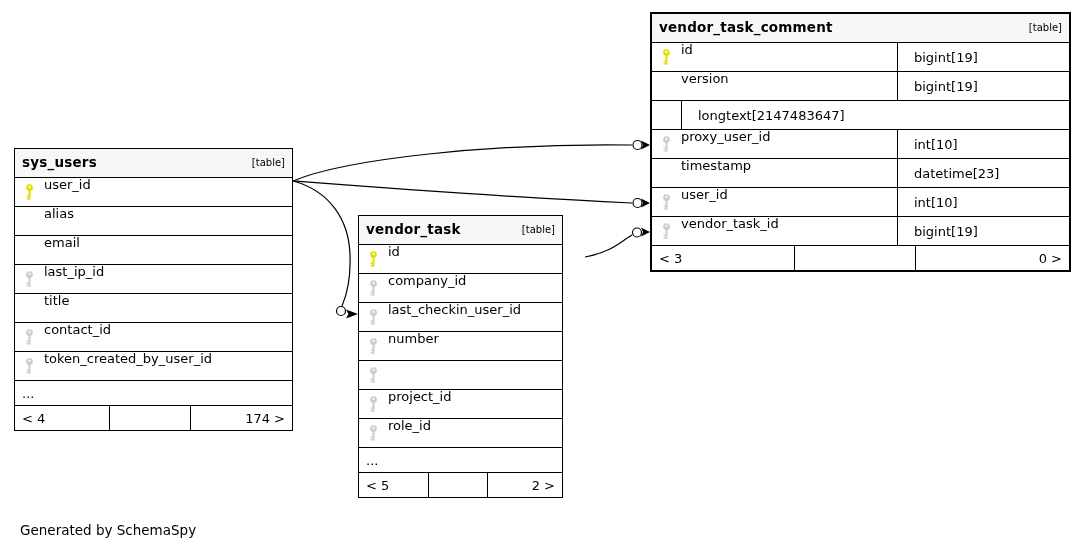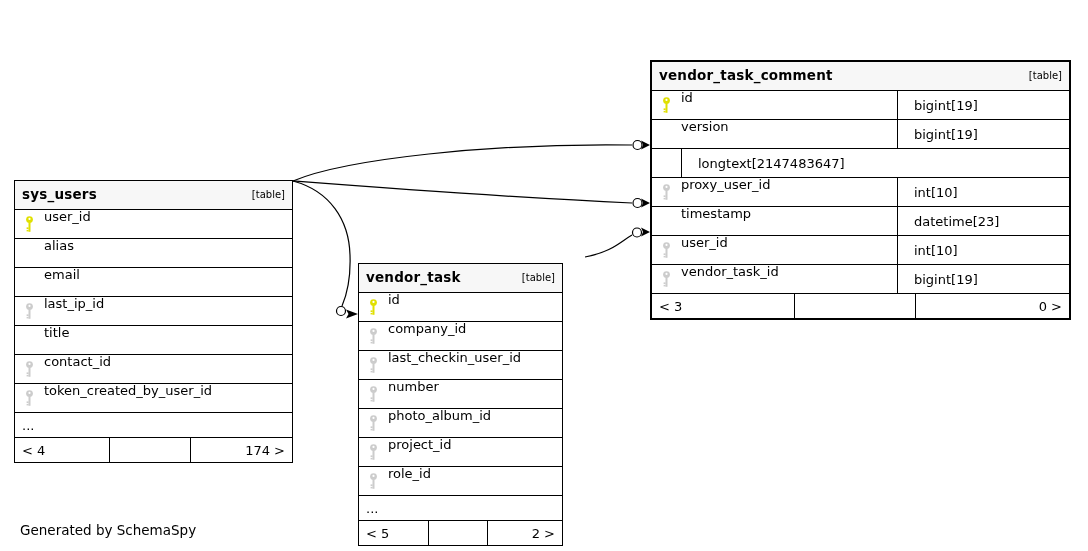--- a/index.html
+++ b/index.html
@@ -5,21 +5,21 @@
   html,body{margin:0;padding:0;}
   body{
     width:1088px;height:551px;position:relative;background:#ffffff;
     font-family:"DejaVu Sans","Liberation Sans",sans-serif;color:#000;
     overflow:hidden;
     --primary-key:#e0e000;--foreign-key:#cccccc;--header-bg:#f7f7f7;--line:#000000;
   }
   #relations{position:absolute;left:0;top:0;width:1088px;height:551px;pointer-events:none;}
   .entity{
     position:absolute;background:#fff;border:1px solid var(--line);
-    font-size:13px;line-height:1;box-sizing:border-box;margin-top:48px;
+    font-size:13px;line-height:1;box-sizing:border-box;
   }
   .entity.focus{border-width:2px;}
   .thead{
     height:28px;border-bottom:1px solid var(--line);background:var(--header-bg);
     display:flex;align-items:center;justify-content:space-between;padding:0 7px;
   }
   .tname{font-weight:bold;font-size:13.5px;letter-spacing:.2px;}
   .ttag{font-size:10px;}
   .crow{height:28px;border-bottom:1px solid var(--line);display:flex;}
   .keycell{flex:0 0 29px;display:flex;align-items:center;justify-content:center;}
@@ -30,21 +30,21 @@
   .typecell{
     flex:0 0 172px;align-self:stretch;border-left:1px solid var(--line);
     display:flex;align-items:center;padding-left:16px;box-sizing:border-box;white-space:nowrap;
   }
   .ellipsisrow{height:24px;border-bottom:1px solid var(--line);display:flex;align-items:center;padding-left:7px;}
   .tfoot{height:24px;display:flex;}
   .fcell{display:flex;align-items:center;box-sizing:border-box;}
   .fcell.l{flex:0 0 34%;padding-left:7px;}
   .fcell.m{flex:0 0 29%;border-left:1px solid var(--line);}
   .fcell.r{flex:1;border-left:1px solid var(--line);justify-content:flex-end;padding-right:7px;}
-  #t-sys-users{left:14px;top:132px;width:279px;}
+  #t-sys-users{left:14px;top:148px;width:279px;}
   #t-vendor-task{left:358px;top:215px;width:205px;}
   #t-vendor-task-comment{left:650px;top:12px;width:421px;}
   .generated{position:absolute;left:20px;top:522px;font-size:13.5px;}
 </style>
 </head>
 <body style="--primary-key: #e0e000; --foreign-key: #cccccc; --header-bg: #f7f7f7; --line: #000000;">
 
 <svg id="relations" viewBox="0 0 1088 551">
   <g fill="none" stroke="#000" stroke-width="1.2">
     <path d="M 293 181 C 345 159 490 143 632 145"></path>
@@ -213,21 +213,20 @@
         <span class="key foreign">
           <svg width="9" height="16" viewBox="0 0 9 16">
             <circle cx="4.5" cy="3.6" r="3.4" fill="currentColor"></circle>
             <circle cx="4.5" cy="2.9" r="1.1" fill="#ffffff"></circle>
             <rect x="3.5" y="6.4" width="2" height="9.4" fill="currentColor"></rect>
             <rect x="1.6" y="11.4" width="2" height="1.6" fill="currentColor"></rect>
             <rect x="1.6" y="13.9" width="2" height="1.5" fill="currentColor"></rect>
           </svg>
         </span>
       </span>
-    <span class="colname">photo_album_id</span>
   </div>
   <div class="crow">
     <span class="keycell">
         <span class="key foreign">
           <svg width="9" height="16" viewBox="0 0 9 16">
             <circle cx="4.5" cy="3.6" r="3.4" fill="currentColor"></circle>
             <circle cx="4.5" cy="2.9" r="1.1" fill="#ffffff"></circle>
             <rect x="3.5" y="6.4" width="2" height="9.4" fill="currentColor"></rect>
             <rect x="1.6" y="11.4" width="2" height="1.6" fill="currentColor"></rect>
             <rect x="1.6" y="13.9" width="2" height="1.5" fill="currentColor"></rect>

